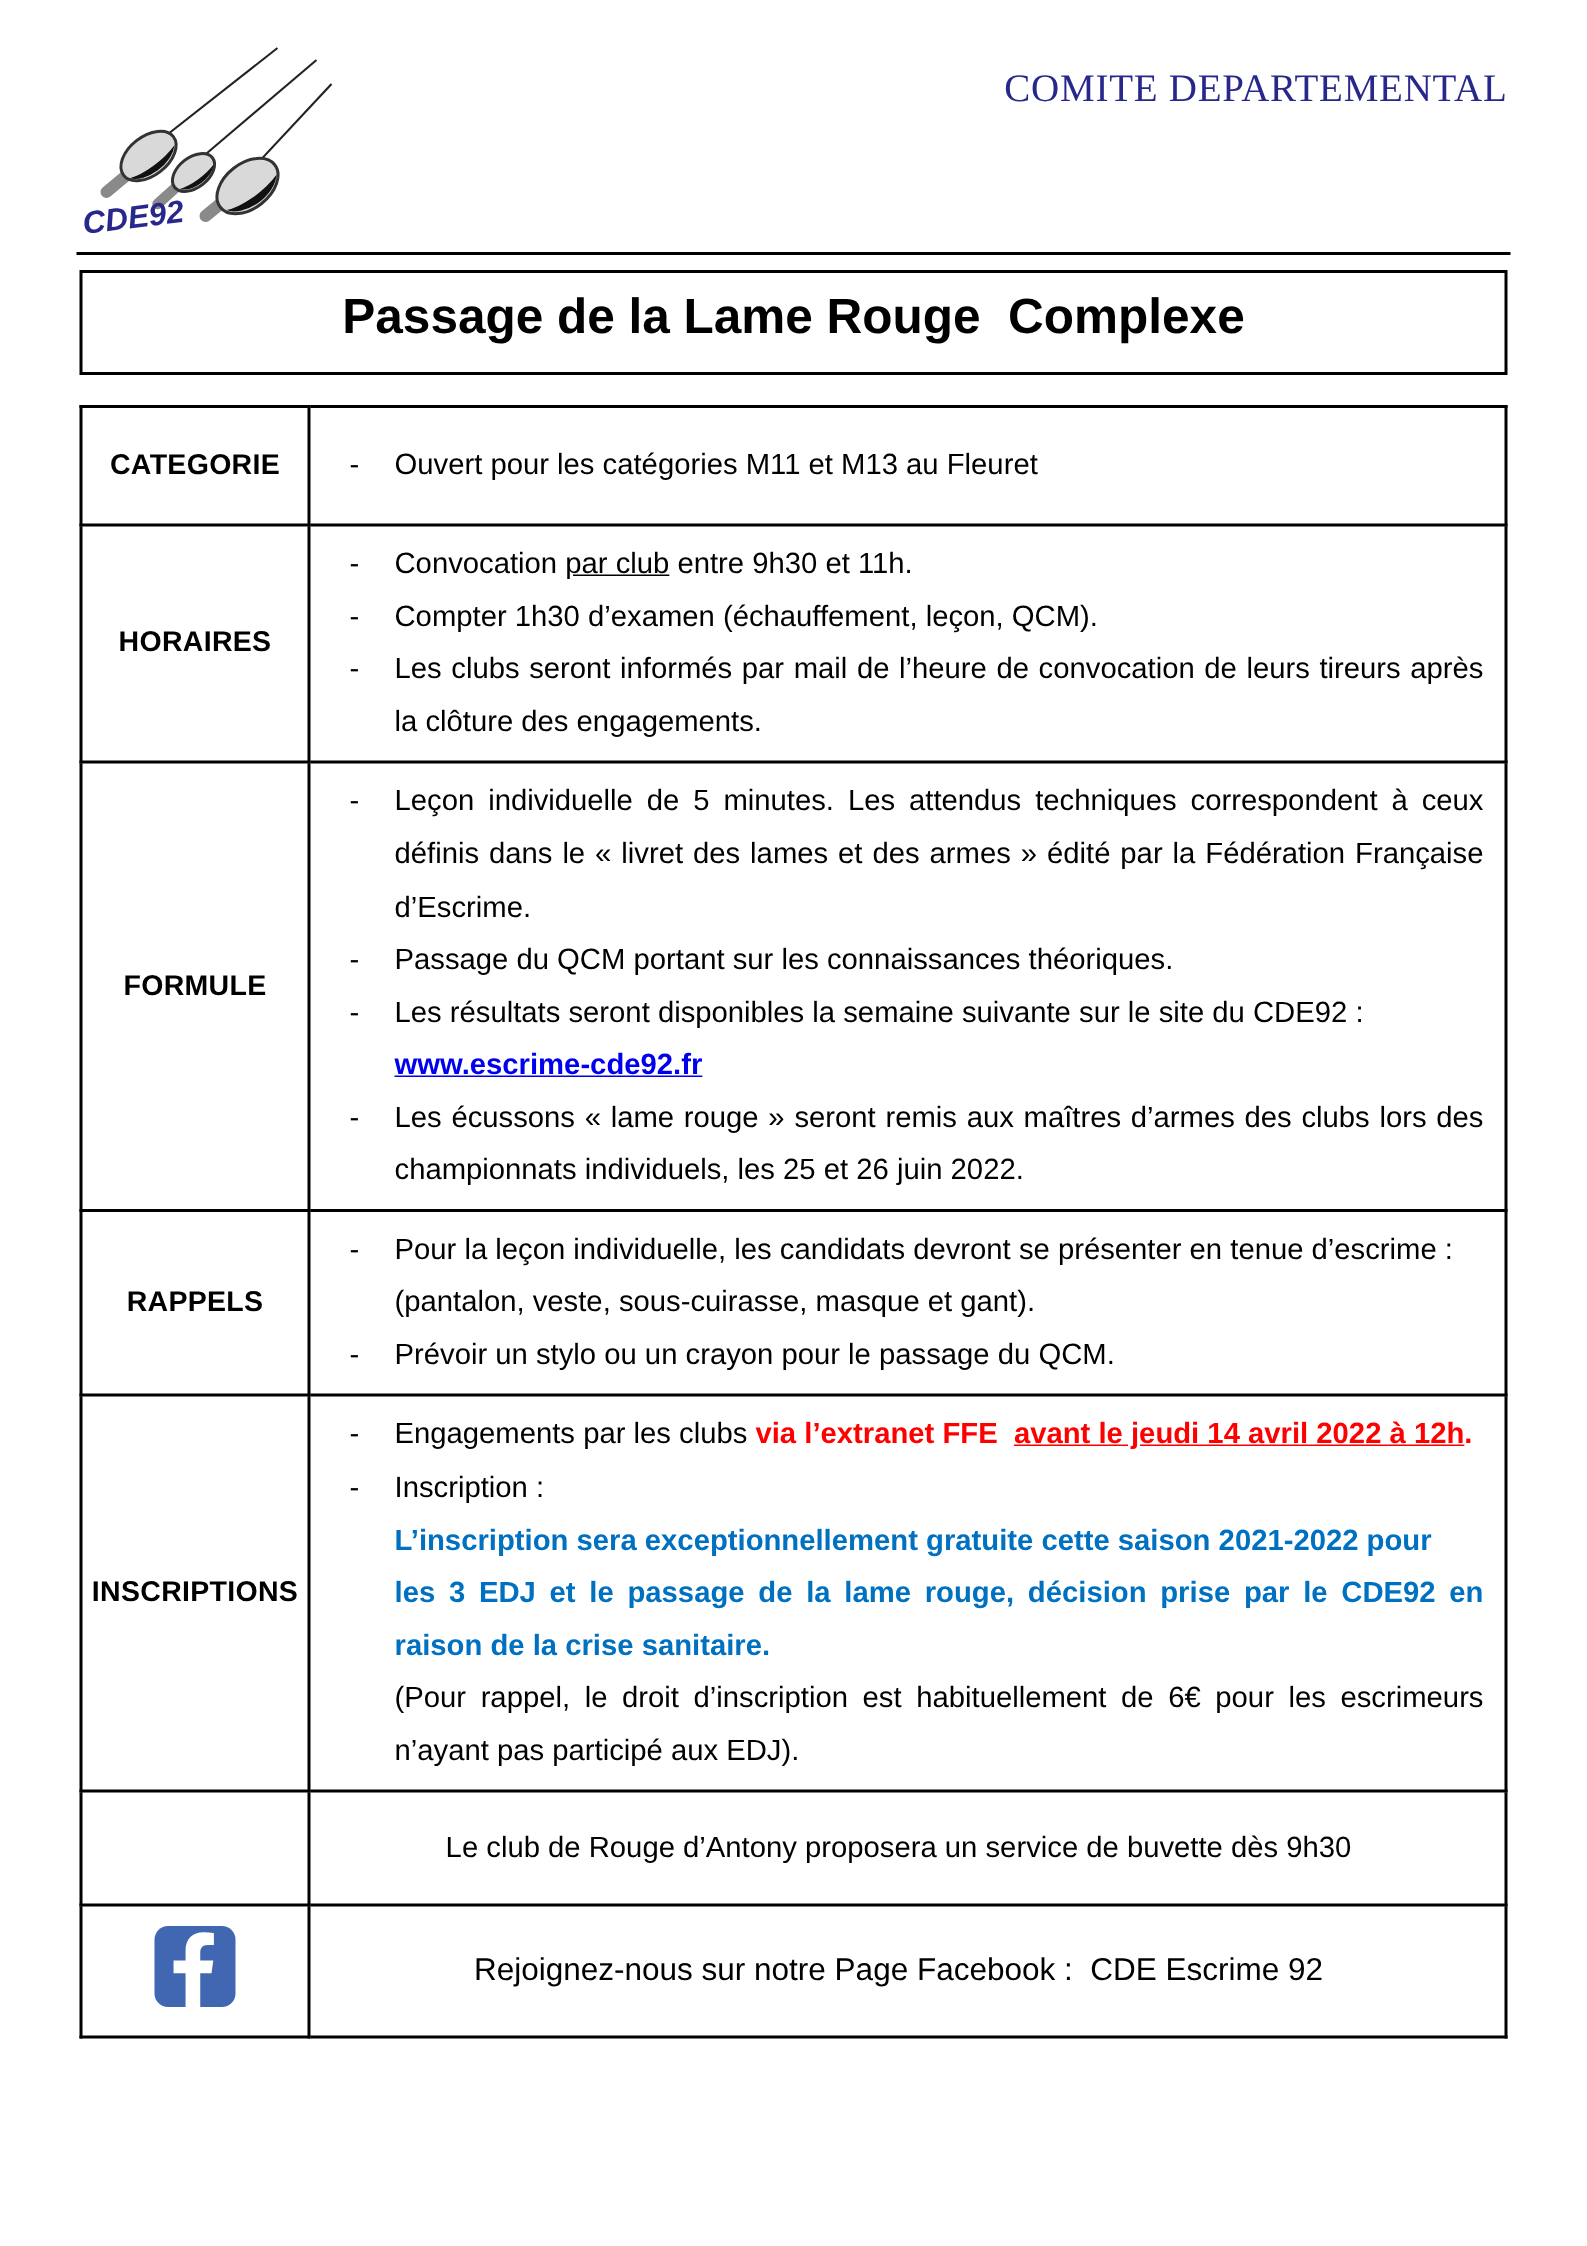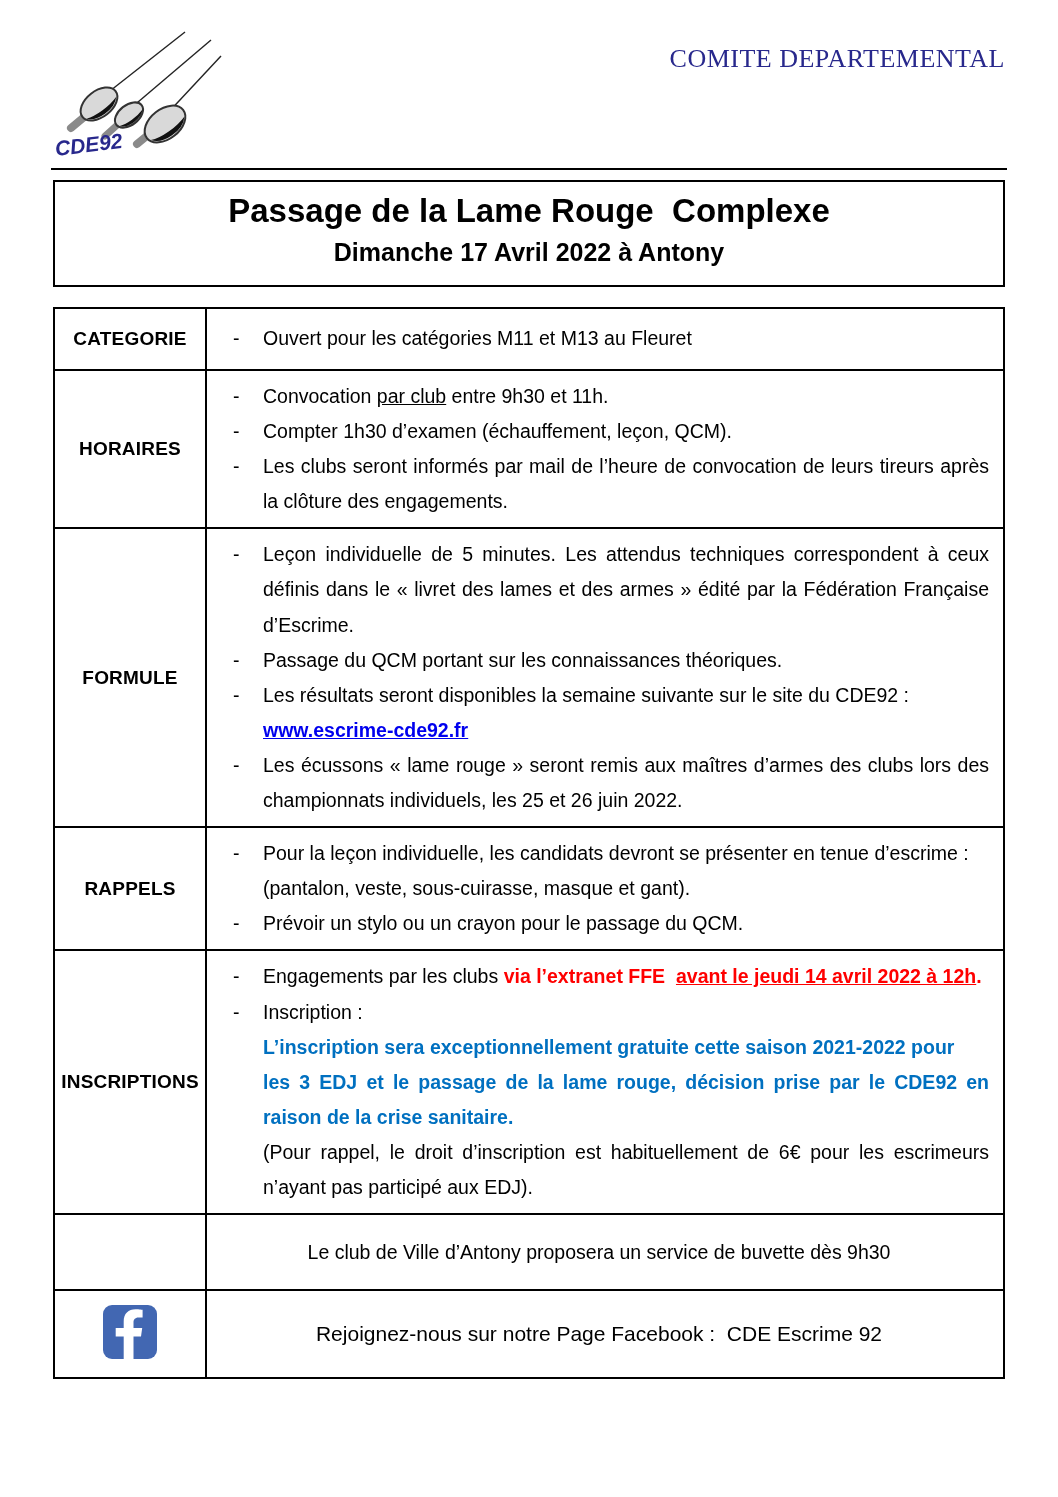--- a/index.html
+++ b/index.html
@@ -32,21 +32,21 @@
   
   table.main {
     width:100%; border-collapse:collapse; margin-top:20px; table-layout:fixed;
   }
   table.main td { border:2px solid #000; vertical-align:middle; }
   td.label {
     width:148px; text-align:center; font-weight:bold; font-size:19px;
     letter-spacing:0.2px;
   }
   td.content { padding:8px 12px 8px 0; font-size:19.5px; line-height:1.8; }
-  tr.r1 { height:62px; }  tr.r2 { height:137px; } tr.r3 { height:277px; }
+  tr.r1 { height:79px; }  tr.r2 { height:137px; } tr.r3 { height:277px; }
   tr.r4 { height:113px; } tr.r5 { height:210px; } tr.r6 { height:72px; }
   tr.r7 { height:76px; }  tr.r8 { height:88px; }
 
   .bullet { display:flex; }
   .dash { flex:none; width:30px; padding-left:26px; }
   .btext { flex:1; padding-right:2px; }
   .j { text-align:justify; }
   .u { text-decoration:underline; }
   .red { color:#FF0000; font-weight:bold; }
   .redu { color:#FF0000; font-weight:bold; text-decoration:underline; white-space:pre-wrap; }
@@ -92,21 +92,20 @@
     </div>
     <div class="header-titles">
       <div>COMITE DEPARTEMENTAL</div>
     </div>
   </div>
 
   <hr class="header-rule">
 
   <div class="title-box">
     <div class="tb1">Passage de la Lame Rouge  Complexe</div>
-    <div class="tb2">Dimanche 17 Avril 2022 à Antony</div>
   </div>
 
   <table class="main">
     <tbody>
 
       <tr class="r1">
         <td class="label">CATEGORIE</td>
         <td class="content">
           <div class="bullet">
             <span class="dash">-</span>
@@ -191,21 +190,21 @@
               <span style="display:block;" class="j">(Pour rappel, le droit d’inscription est habituellement de 6€ pour les escrimeurs n’ayant pas participé aux EDJ).</span>
             </span>
           </div>
         </td>
       </tr>
 
 
       <tr class="r7">
         <td class="label"></td>
         <td class="content center">
-          <div>Le club de Ville d’Antony proposera un service de buvette dès 9h30</div>
+          <div>Le club de Rouge d’Antony proposera un service de buvette dès 9h30</div>
         </td>
       </tr>
 
       <tr class="r8">
         <td class="label fb-cell">
           <svg width="56" height="56" viewBox="0 0 56 56">
             <rect x="1" y="1" width="54" height="54" rx="9" fill="#4267B2"></rect>
             <path d="M 31.5 55 V 32.5 h 7.5 l 1.2 -8.5 h -8.7 v -5.5 c 0 -2.5 1.2 -4.9 5.1 -4.9 h 4 V 5.8 c 0 0 -3.6 -0.6 -7 -0.6 c -7.2 0 -11.9 4.3 -11.9 12.2 v 6.6 h -8 v 8.5 h 8 V 55 Z" fill="#ffffff"></path>
           </svg>
         </td>

